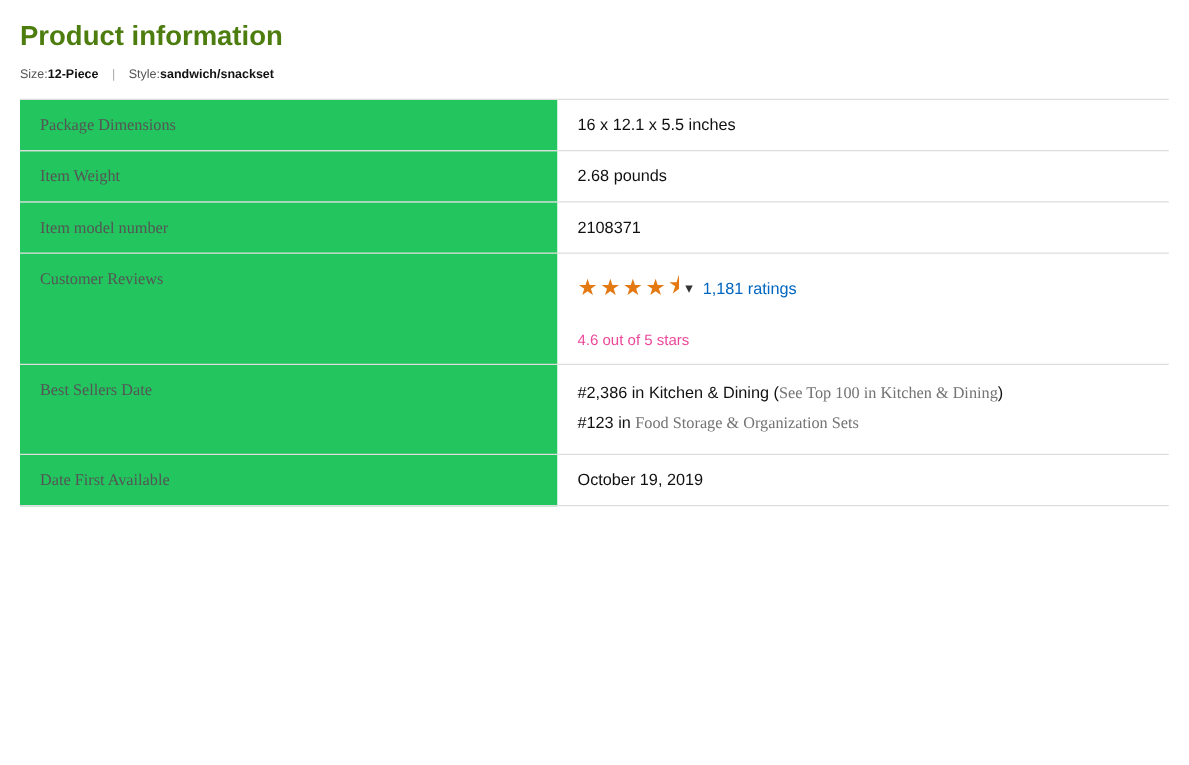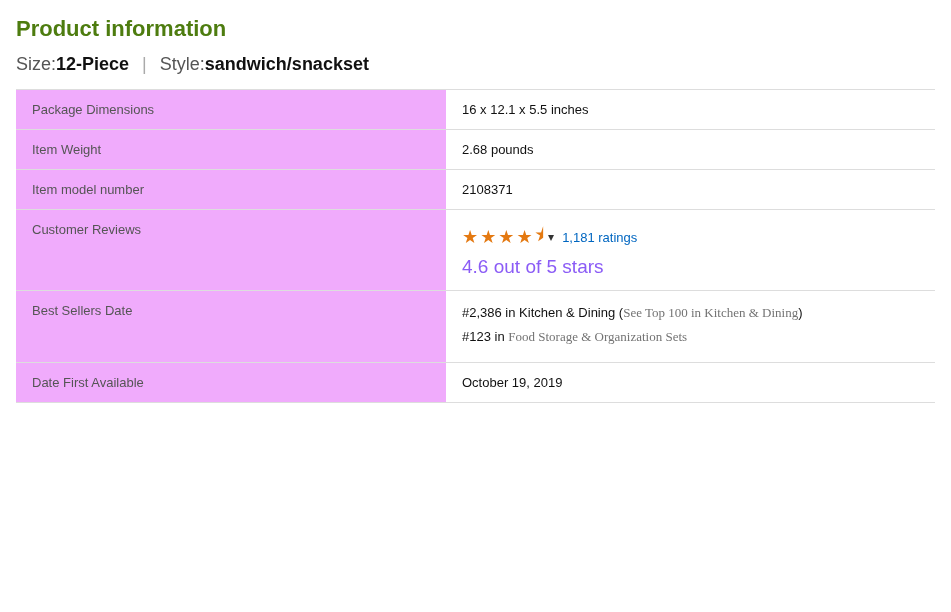--- a/index.html
+++ b/index.html
@@ -11,21 +11,21 @@
       padding: 16px;
       width: 951px;
     }
     .page-title {
       color: #4d7c0f;
       font-size: 22px;
       font-weight: bold;
       margin-bottom: 12px;
     }
     .size-style {
-      font-size: 18px;
+      font-size: 10px;
       color: #555;
       margin-bottom: 14px;
     }
     .size-style strong {
       color: #111;
       font-weight: bold;
     }
     .separator {
       color: #aaa;
       margin: 0 8px;
@@ -36,24 +36,25 @@
       border-top: 1px solid #ddd;
     }
     tr {
       border-bottom: 1px solid #ddd;
     }
     td {
       padding: 12px 16px;
       vertical-align: top;
     }
     td:first-child {
-      background: #f0abfc;
+      background: #22c55e;
       width: 430px;
       color: #555;
       font-size: 13px;
+      font-family: Liberation Serif, serif;
     }
     td:last-child {
       background: #fff;
       color: #111;
       font-size: 13px;
     }
     .stars {
       display: inline-flex;
       align-items: center;
       gap: 2px;
@@ -77,23 +78,23 @@
       text-decoration: none;
       margin-left: 8px;
       font-size: 13px;
     }
     .stars-row {
       display: flex;
       align-items: center;
       flex-wrap: wrap;
     }
     .stars-label {
-      font-size: 19px;
-      color: #8b5cf6;
-      margin-top: 4px;
+      font-size: 12px;
+      color: #ec4899;
+      margin-top: 20px;
     }
     .blue-link {
       color: #737373;
       text-decoration: none;
       font-family: Liberation Serif, serif;
     }
     .rank-line {
       margin-bottom: 4px;
       line-height: 1.5;
     }

